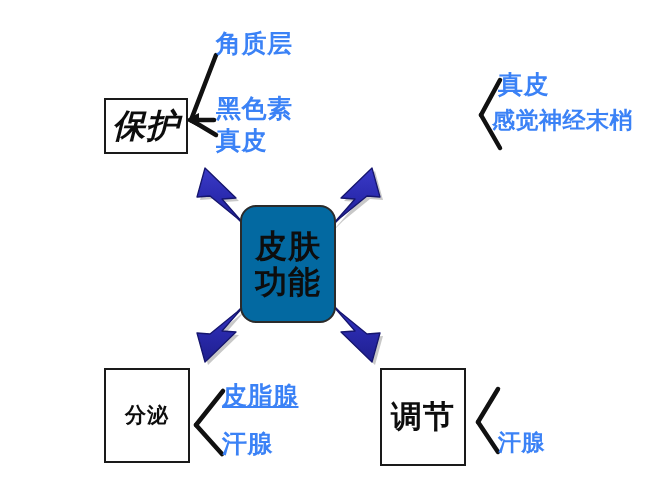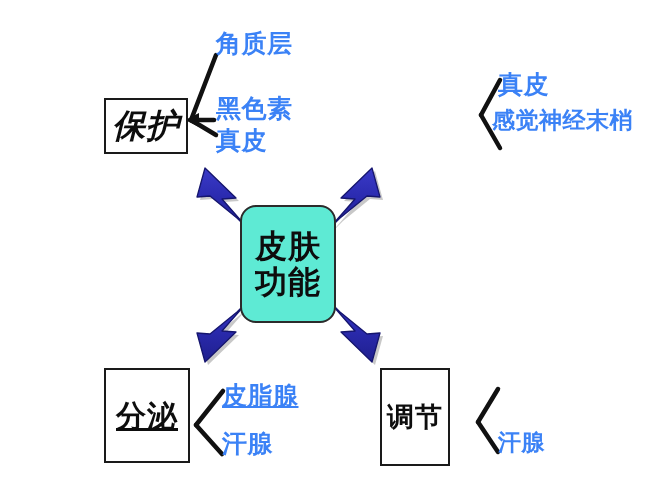--- a/index.html
+++ b/index.html
@@ -60,47 +60,46 @@
     top: 64px;
     width: 86px;
     height: 95px;
     font-size: 27px;
   }
   #node-secrete {
     left: 104px;
     top: 368px;
     width: 86px;
     height: 95px;
-    font-size: 30px;
-    text-decoration: underline;
+    font-size: 21px;
   }
   #node-thermo {
     left: 380px;
     top: 368px;
-    width: 70px;
+    width: 86px;
     height: 98px;
-    font-size: 27px;
+    font-size: 31px;
   }
   #node-sense .line + .line,
   #node-secrete .line + .line,
   #node-thermo .line + .line {
     margin-top: 14px;
   }
 
   
   #node-center {
     position: absolute;
     left: 240px;
     top: 205px;
     width: 96px;
     height: 118px;
     box-sizing: border-box;
     border: 2px solid #2b2b2b;
     border-radius: 16px;
-    background: #5eead4;
+    background: #0369a1;
     display: flex;
     flex-direction: column;
     align-items: center;
     justify-content: center;
     font-size: 32px;
     font-weight: bold;
     color: #0d0d0d;
     letter-spacing: 1px;
     line-height: 1.0;
   }

